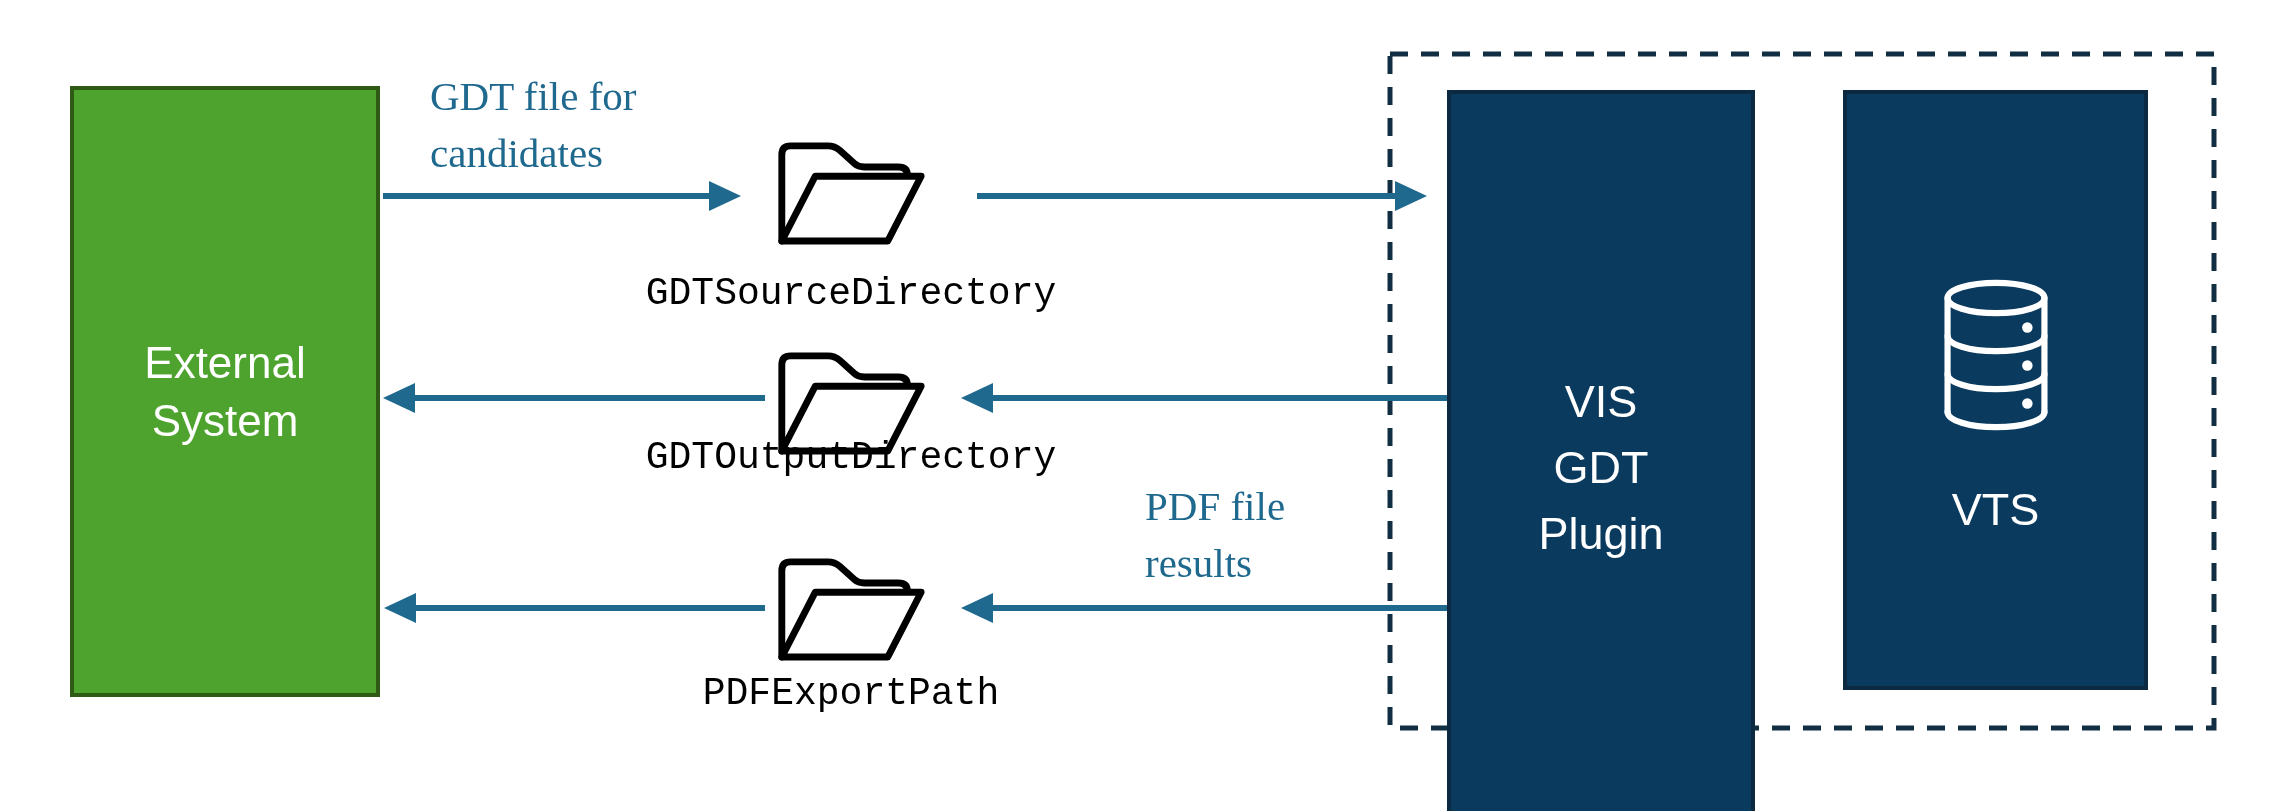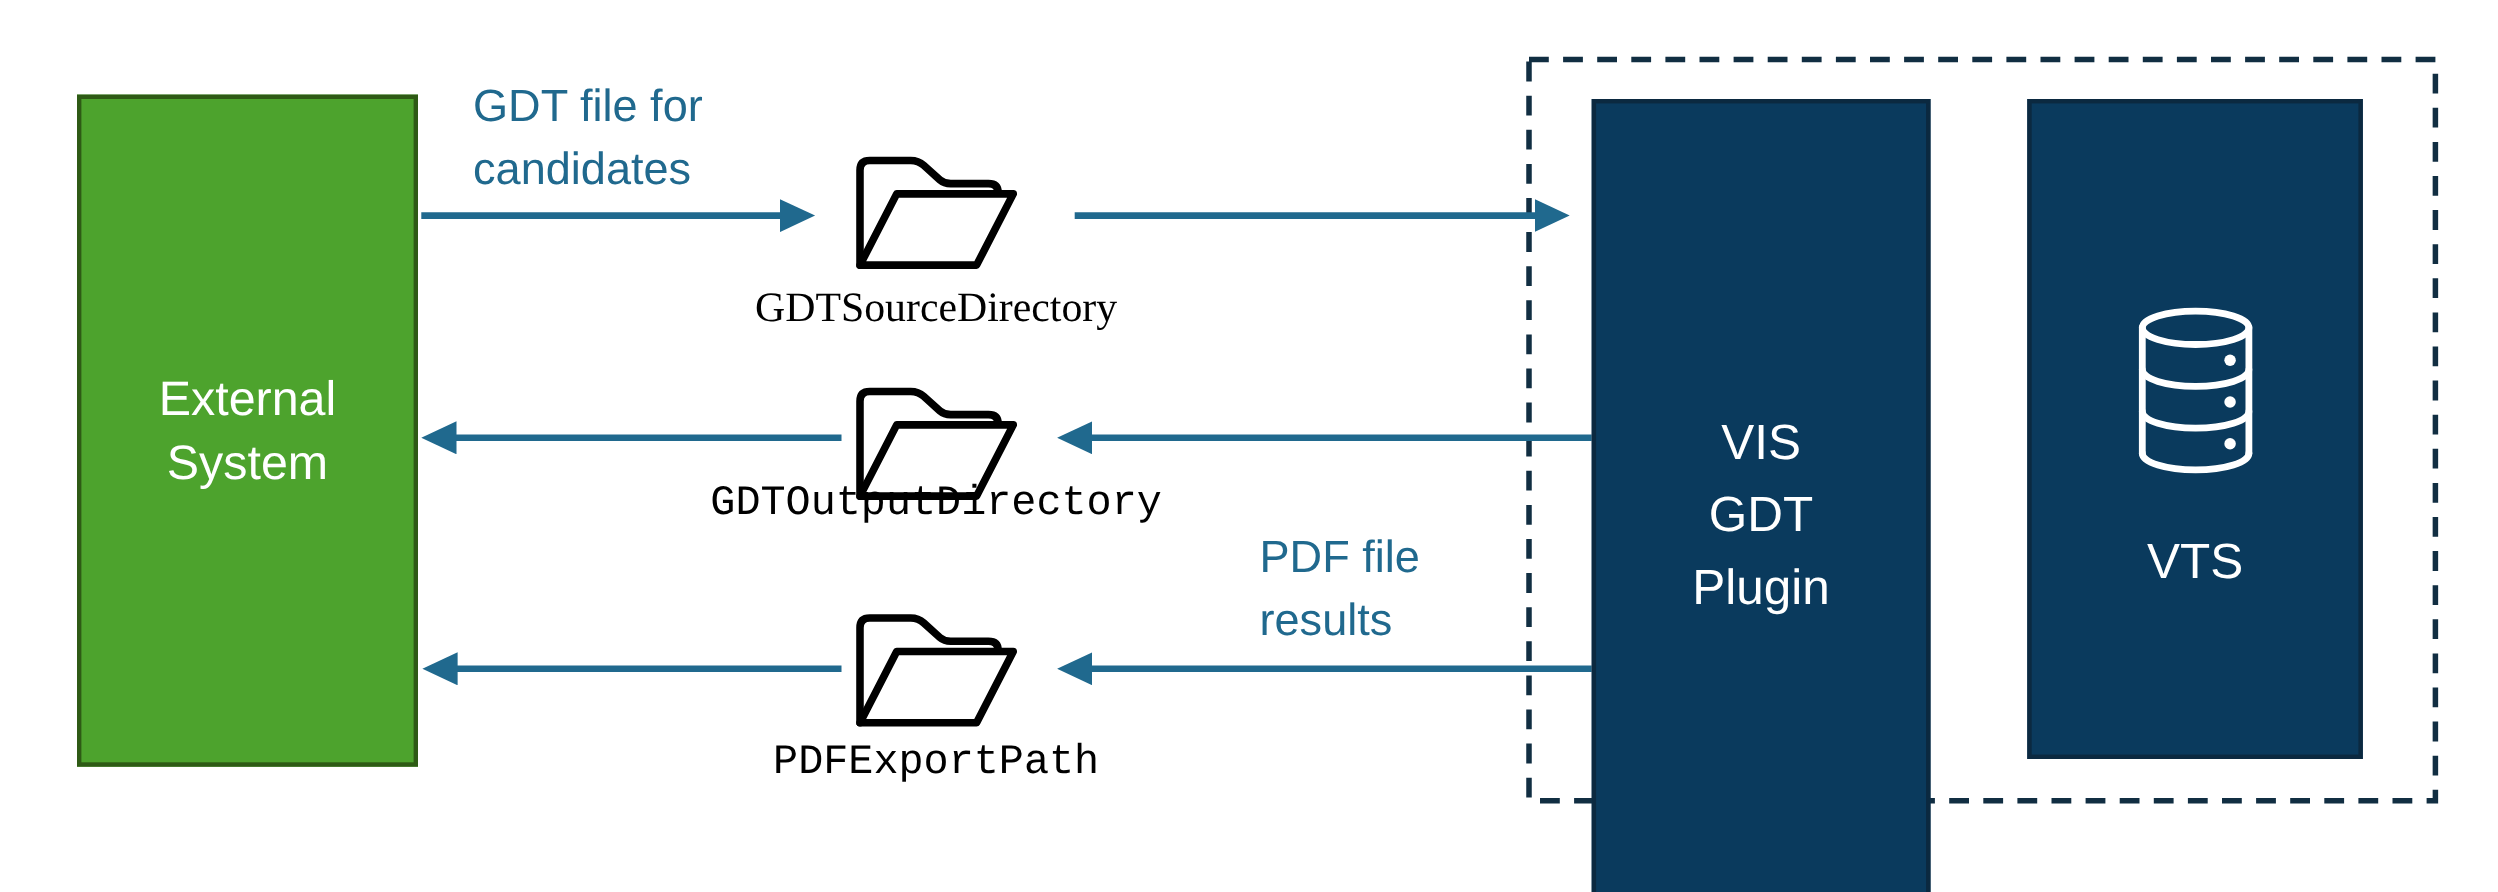--- a/index.html
+++ b/index.html
@@ -17,26 +17,26 @@
 
   
   .folder{width:157px;height:116px;}
   .folder-1{left:772px;top:132px;}
   .folder-2{left:772px;top:342px;}
   .folder-3{left:772px;top:548px;}
 
   
   .dir-label{left:551px;width:600px;text-align:center;color:#000000;
              font-family:"Liberation Mono","DejaVu Sans Mono",monospace;font-size:38px;line-height:40px;}
-  .dir-label-1{top:260px;font-family:Liberation Serif, serif;}
+  .dir-label-1{top:274px;}
   .dir-label-2{top:438px;}
   .dir-label-3{top:674px;}
 
   
-  .flow-label{color:#20698e;font-size:41px;line-height:57px;}
+  .flow-label{color:#20698e;font-size:41px;line-height:57px;font-family:Liberation Serif, serif;}
   .flow-label-1{left:430px;top:68px;}
   .flow-label-2{left:1145px;top:258px;}
   .flow-label-3{left:1145px;top:478px;}
 
   
   .navy-box{background:#0a3a5d;border:4px solid #0b2940;box-sizing:border-box;
             display:flex;flex-direction:column;align-items:center;justify-content:center;}
   .plugin-box{left:1447px;top:90px;width:308px;height:756px;}
   .vts-box{left:1843px;top:90px;width:305px;height:600px;padding-top:40px;}
   .navy-text{color:#ffffff;font-size:45px;line-height:66px;text-align:center;}

